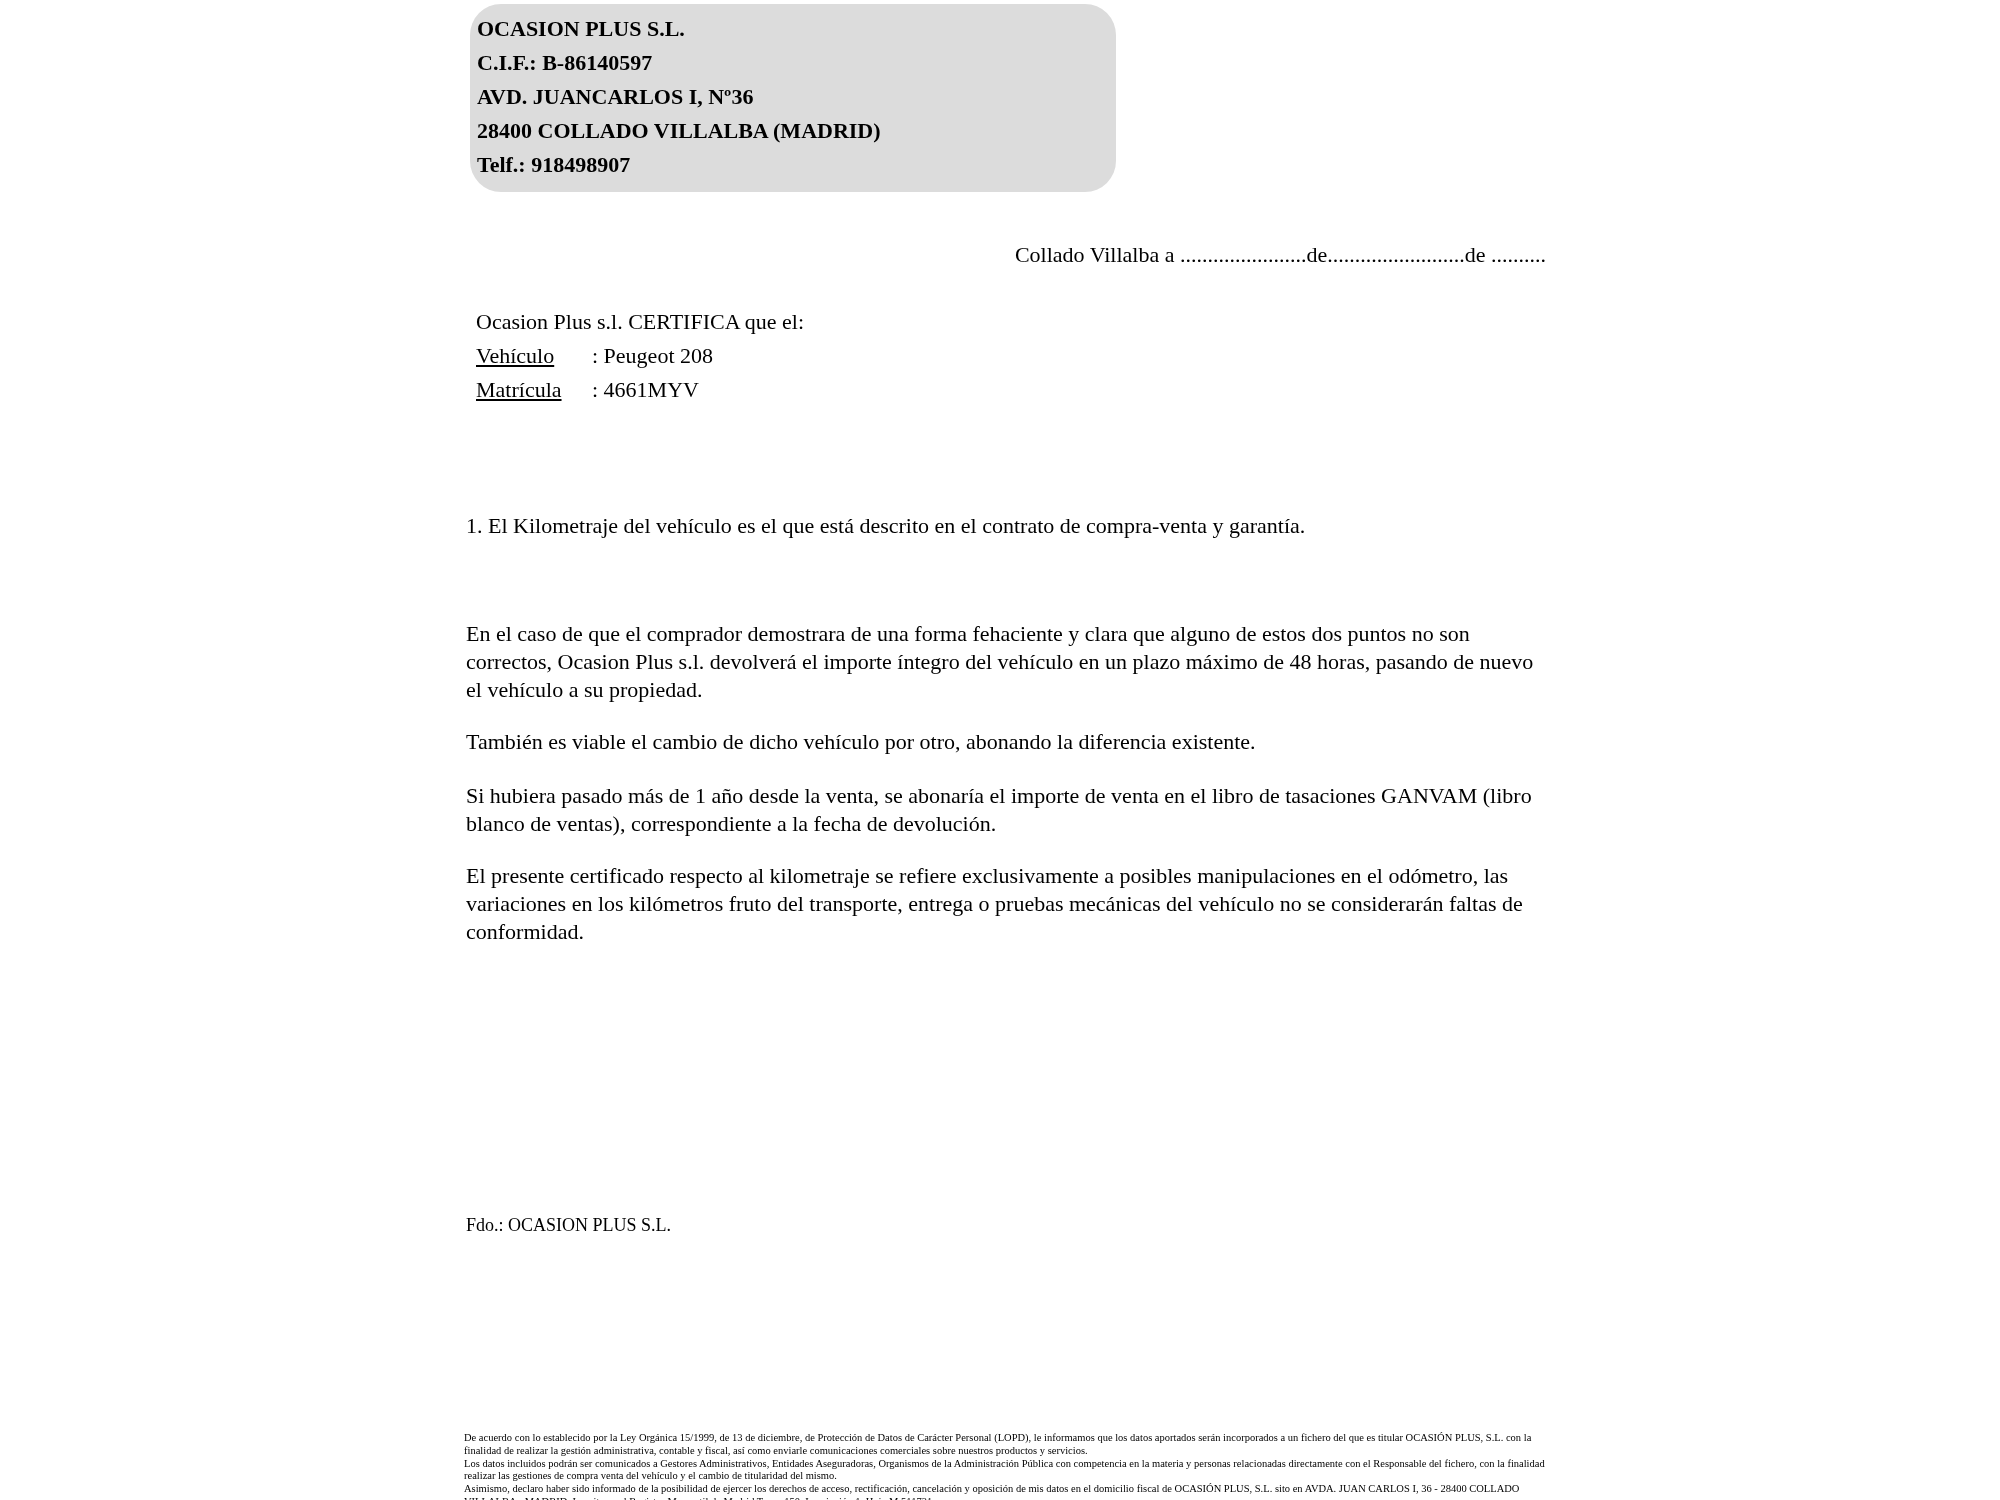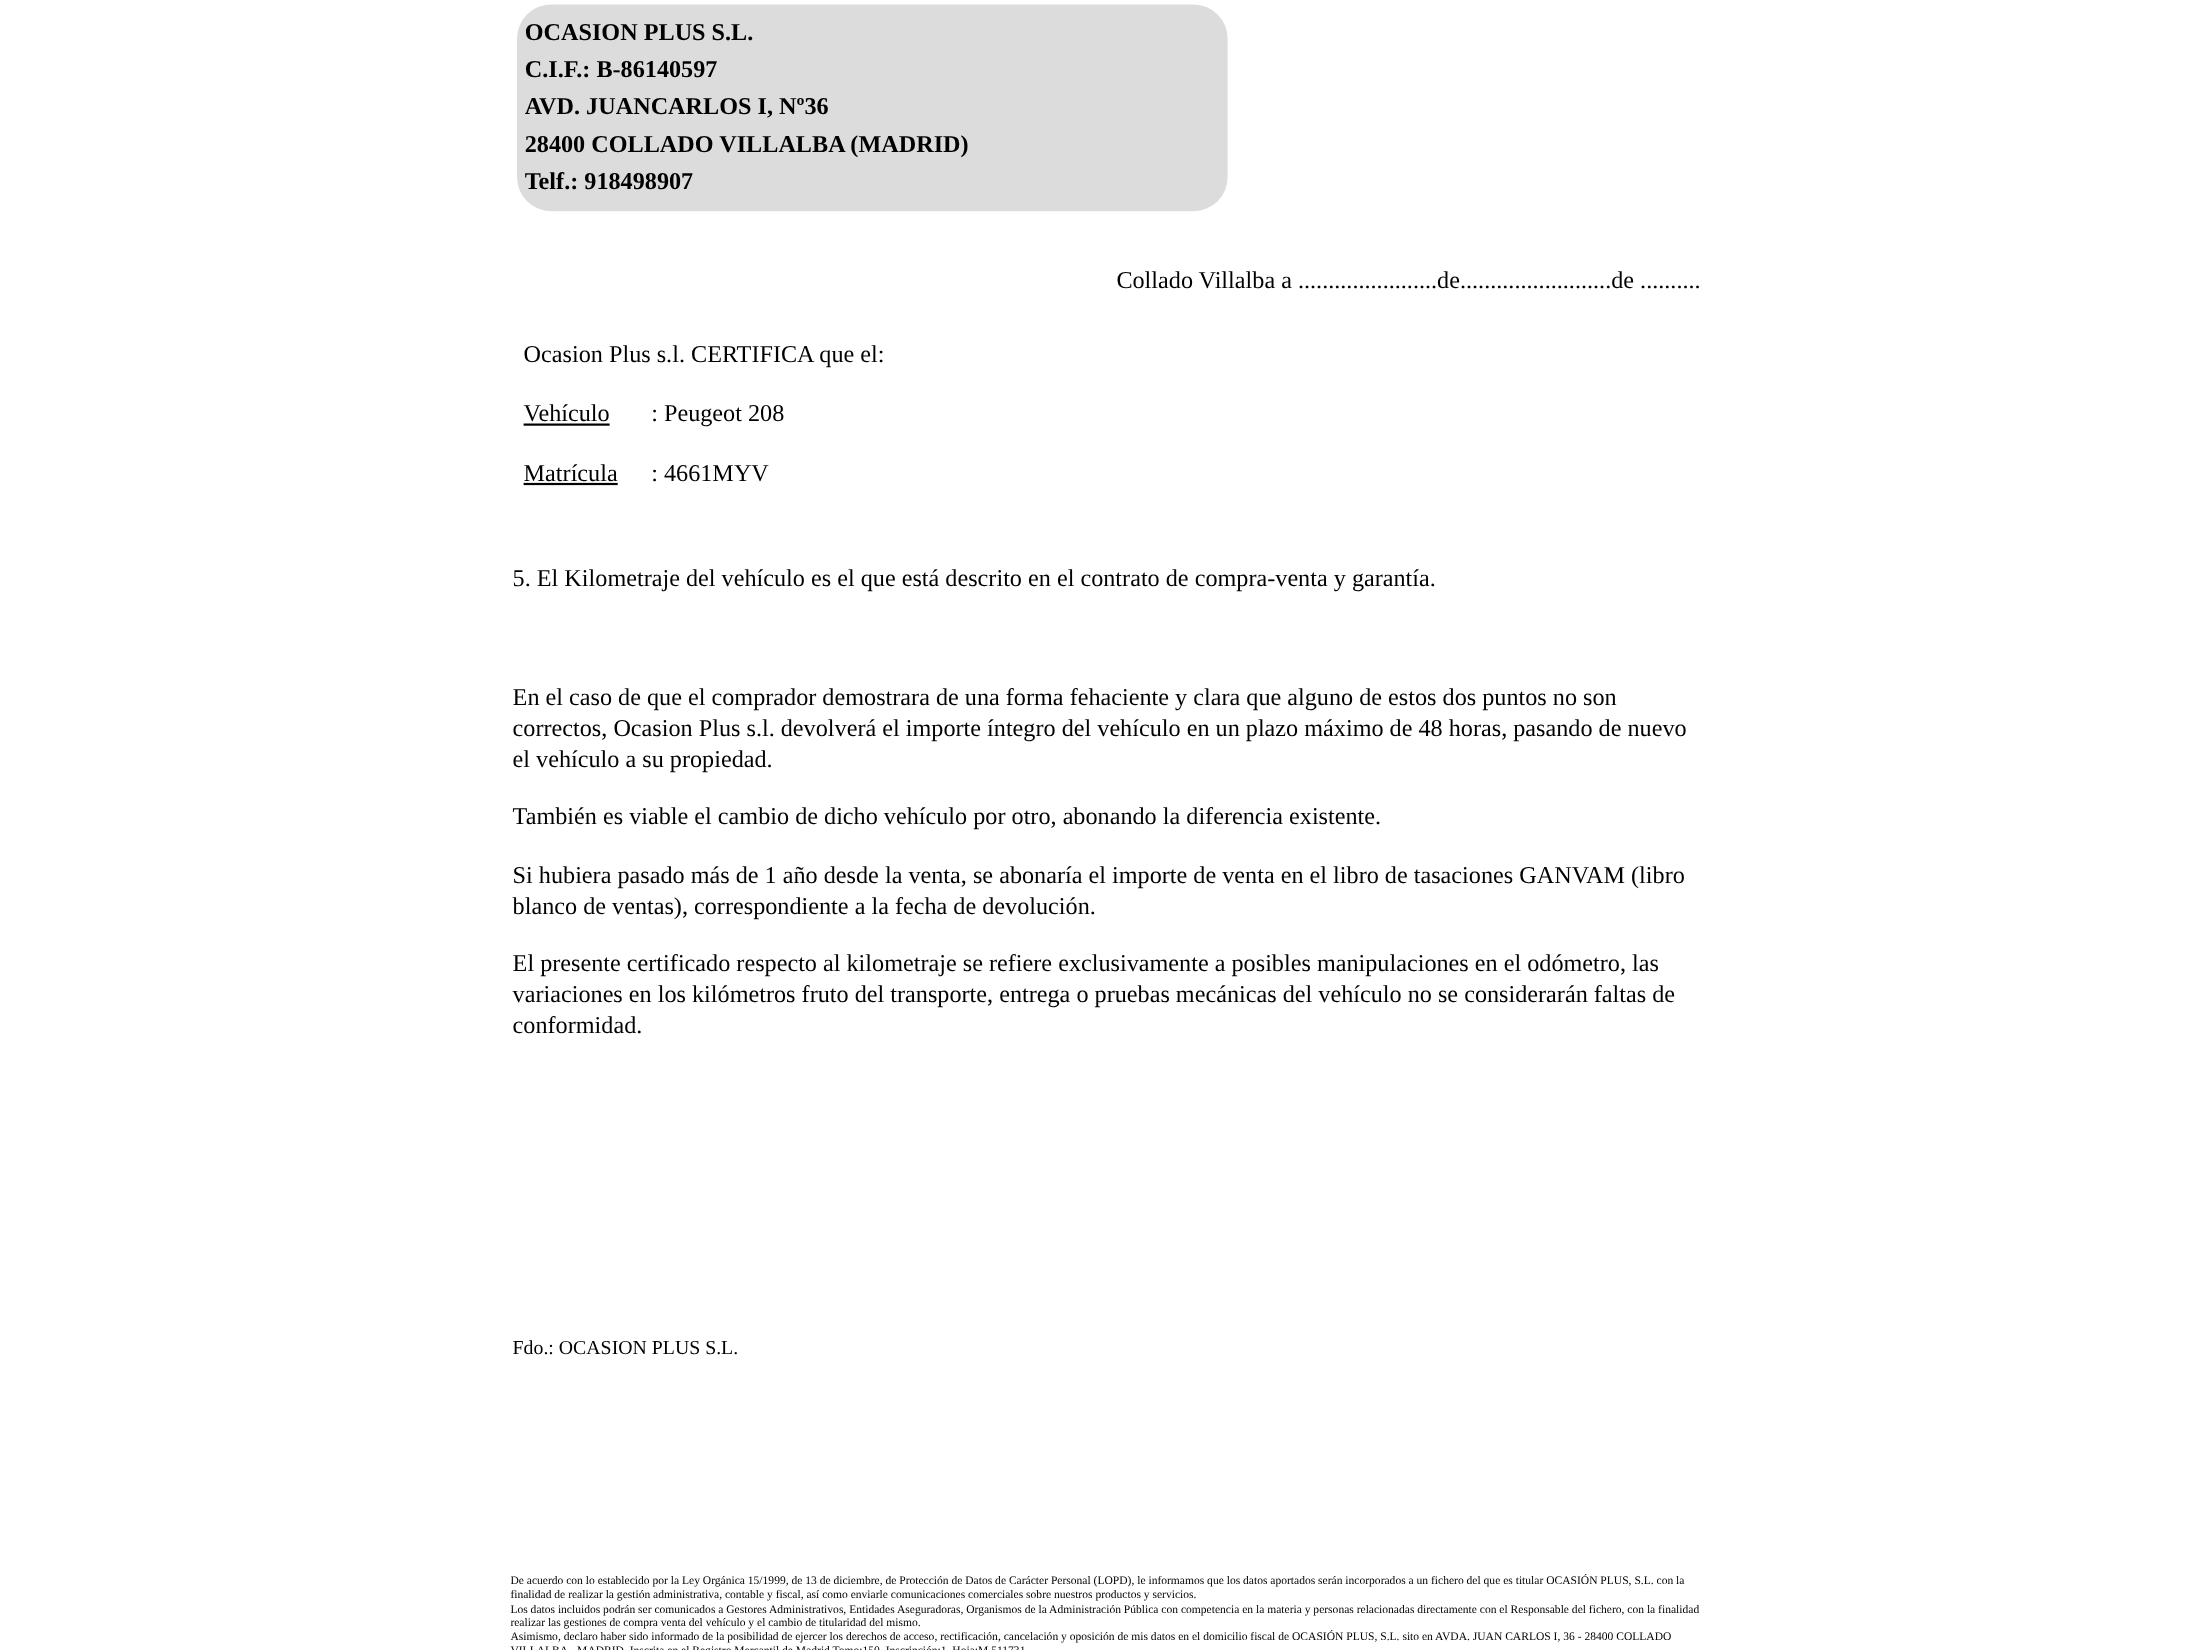--- a/index.html
+++ b/index.html
@@ -42,21 +42,20 @@
     position: absolute;
     left: 476px;
     top: 305px;
     font-size: 22px;
     line-height: 34px;
   }
   .cert-row { white-space: nowrap; }
   .cert-label {
     display: inline-block;
     width: 116px;
-    margin-top: 20px;
   }
   .cert-label .u { text-decoration: underline; }
 
   .point {
     position: absolute;
     left: 466px;
     width: 1080px;
     font-size: 22px;
     line-height: 28px;
   }
@@ -110,21 +109,21 @@
   <div class="cert-block">
     <div class="cert-row">Ocasion Plus s.l. CERTIFICA que el:</div>
     <div class="cert-row">
       <span class="cert-label"><span class="u">Vehículo</span></span><span>: Peugeot 208</span>
     </div>
     <div class="cert-row">
       <span class="cert-label"><span class="u">Matrícula</span></span><span>: 4661MYV</span>
     </div>
   </div>
 
-  <div class="point point-2">5. El Kilometraje del vehículo es el que está descrito en el contrato de compra-venta y garantía.</div>
+  <div class="point point-2">1. El Kilometraje del vehículo es el que está descrito en el contrato de compra-venta y garantía.</div>
 
   <div class="para para-1">En el caso de que el comprador demostrara de una forma fehaciente y clara que alguno de estos dos puntos no son correctos, Ocasion Plus s.l. devolverá el importe íntegro del vehículo en un plazo máximo de 48 horas, pasando de nuevo el vehículo a su propiedad.</div>
   <div class="para para-2">También es viable el cambio de dicho vehículo por otro, abonando la diferencia existente.</div>
   <div class="para para-3">Si hubiera pasado más de 1 año desde la venta, se abonaría el importe de venta en el libro de tasaciones GANVAM (libro blanco de ventas), correspondiente a la fecha de devolución.</div>
   <div class="para para-4">El presente certificado respecto al kilometraje se refiere exclusivamente a posibles manipulaciones en el odómetro, las variaciones en los kilómetros fruto del transporte, entrega o pruebas mecánicas del vehículo no se considerarán faltas de conformidad.</div>
 
   <div class="signature">Fdo.: OCASION PLUS S.L.</div>
 
   <div class="legal">
     <p>De acuerdo con lo establecido por la Ley Orgánica 15/1999, de 13 de diciembre, de Protección de Datos de Carácter Personal (LOPD), le informamos que los datos aportados serán incorporados a un fichero del que es titular OCASIÓN PLUS, S.L. con la finalidad de realizar la gestión administrativa, contable y fiscal, así como enviarle comunicaciones comerciales sobre nuestros productos y servicios.</p>

